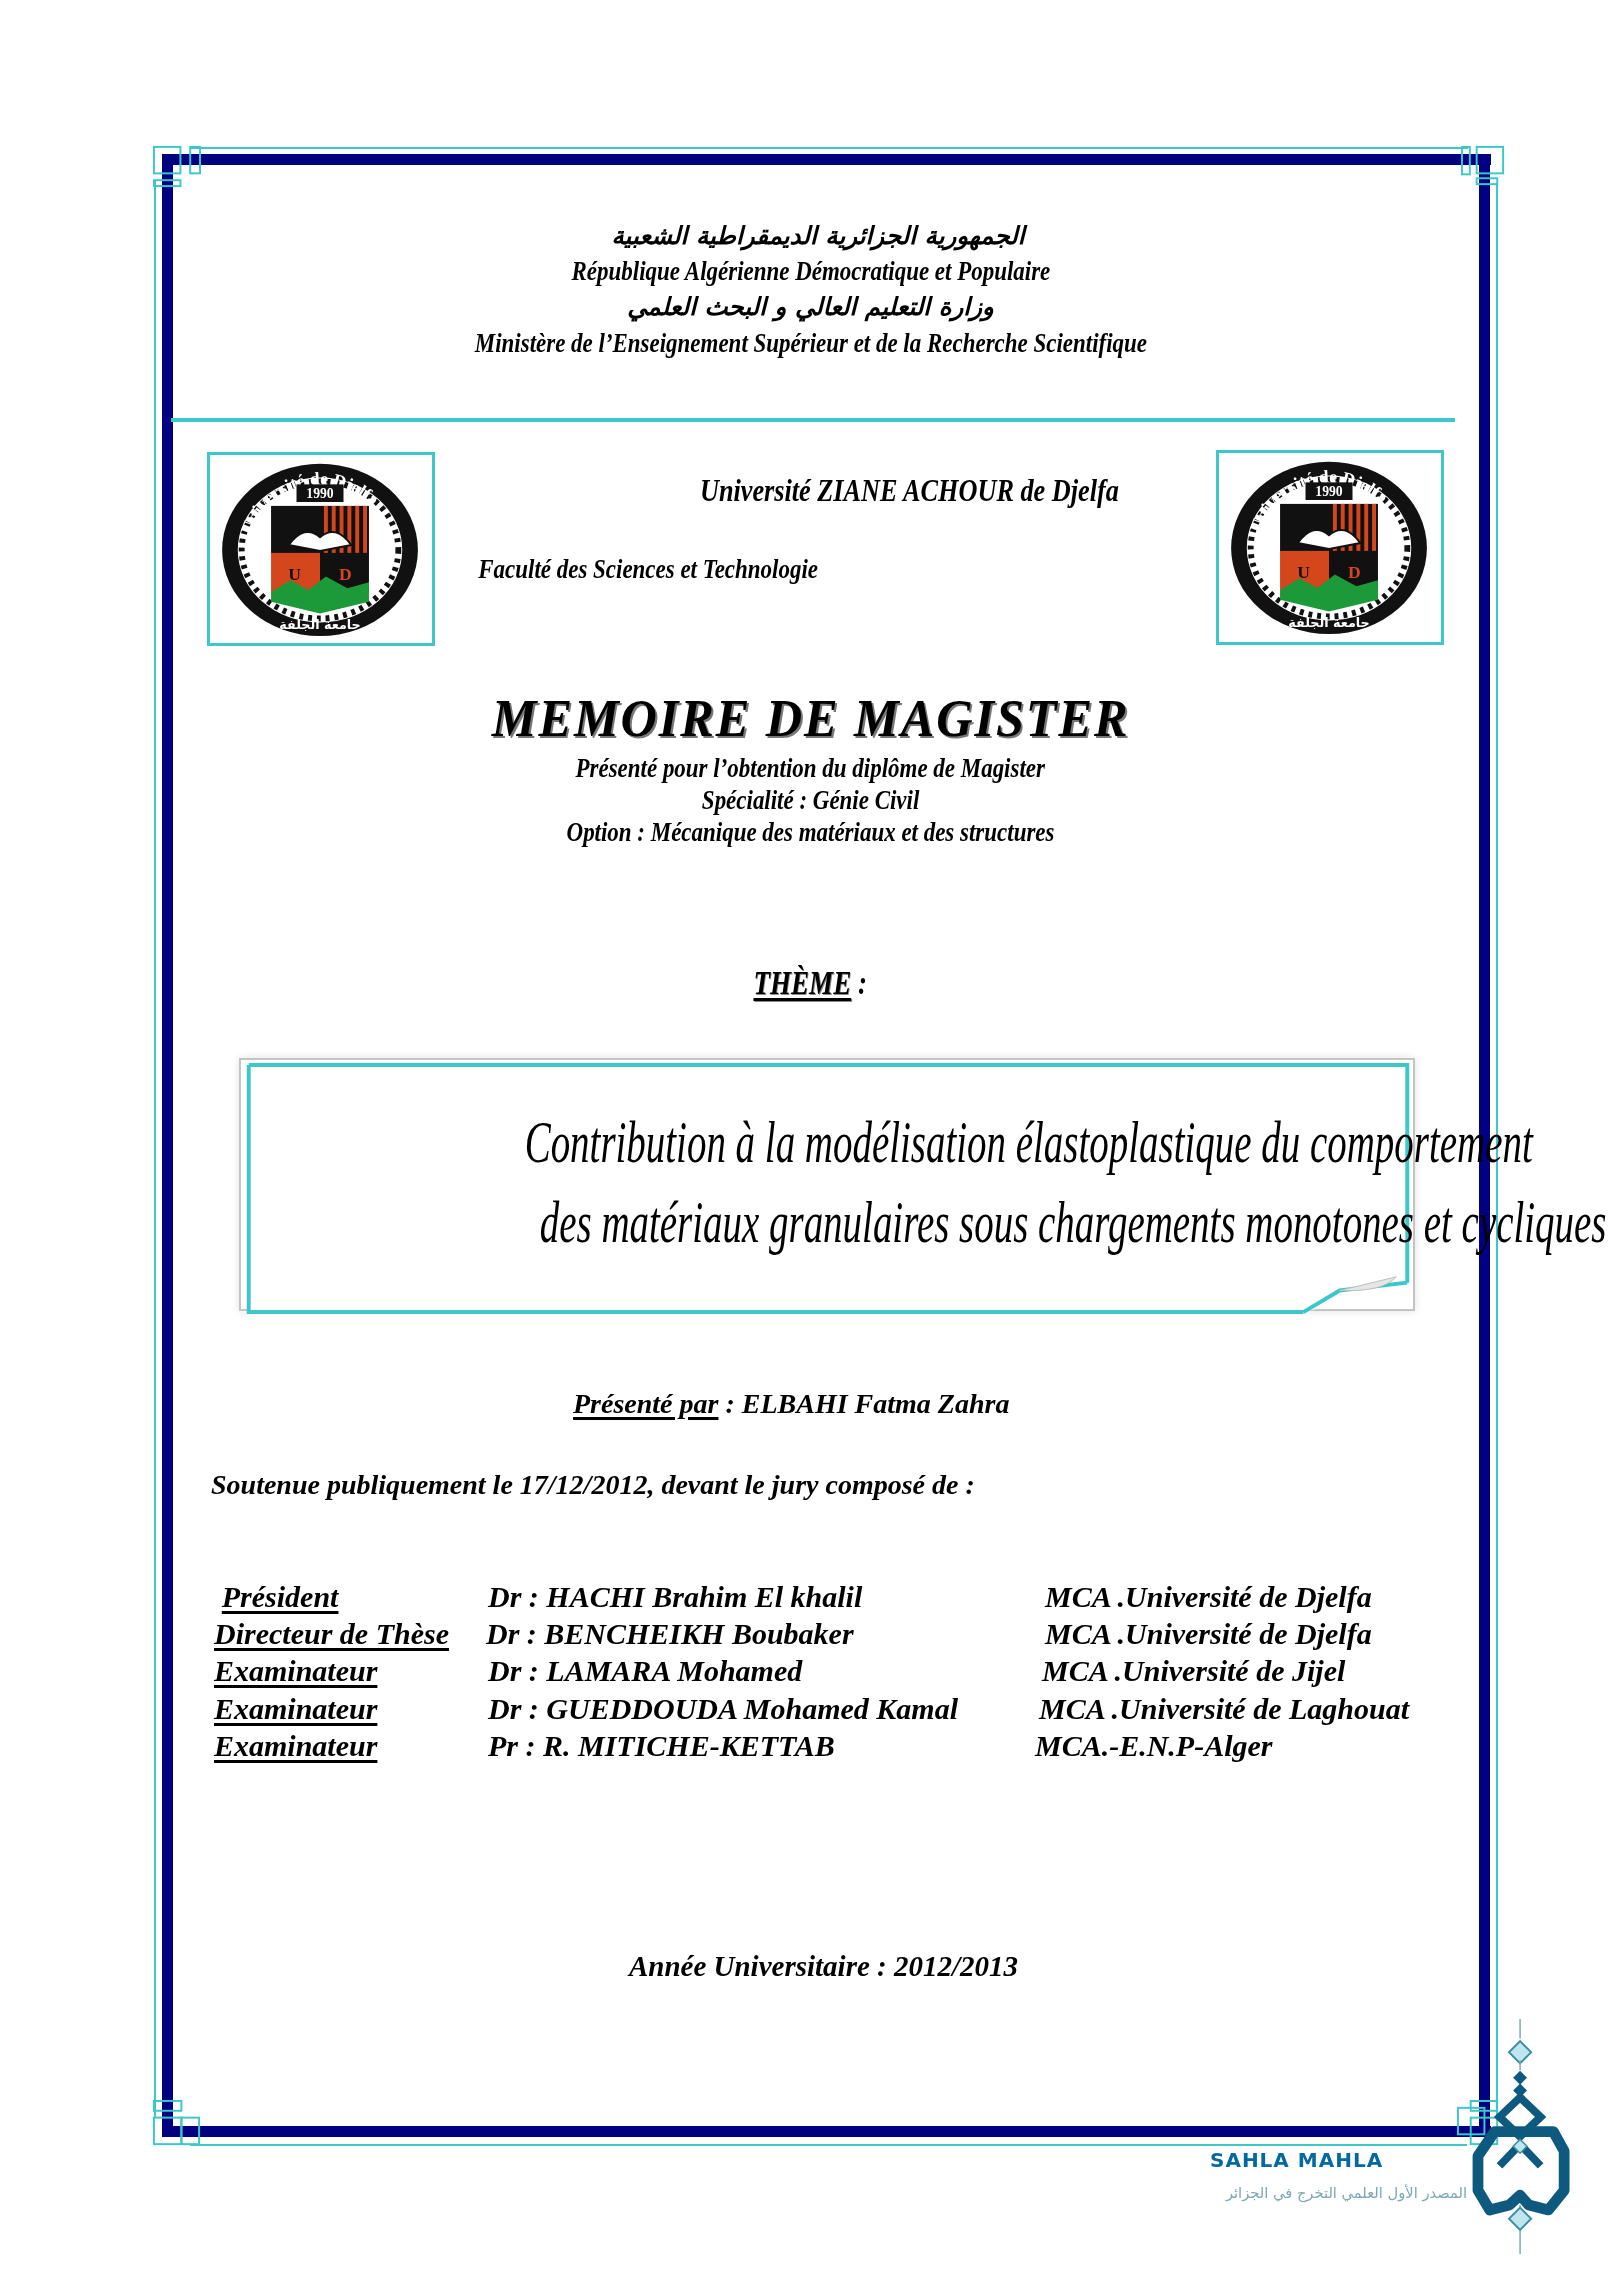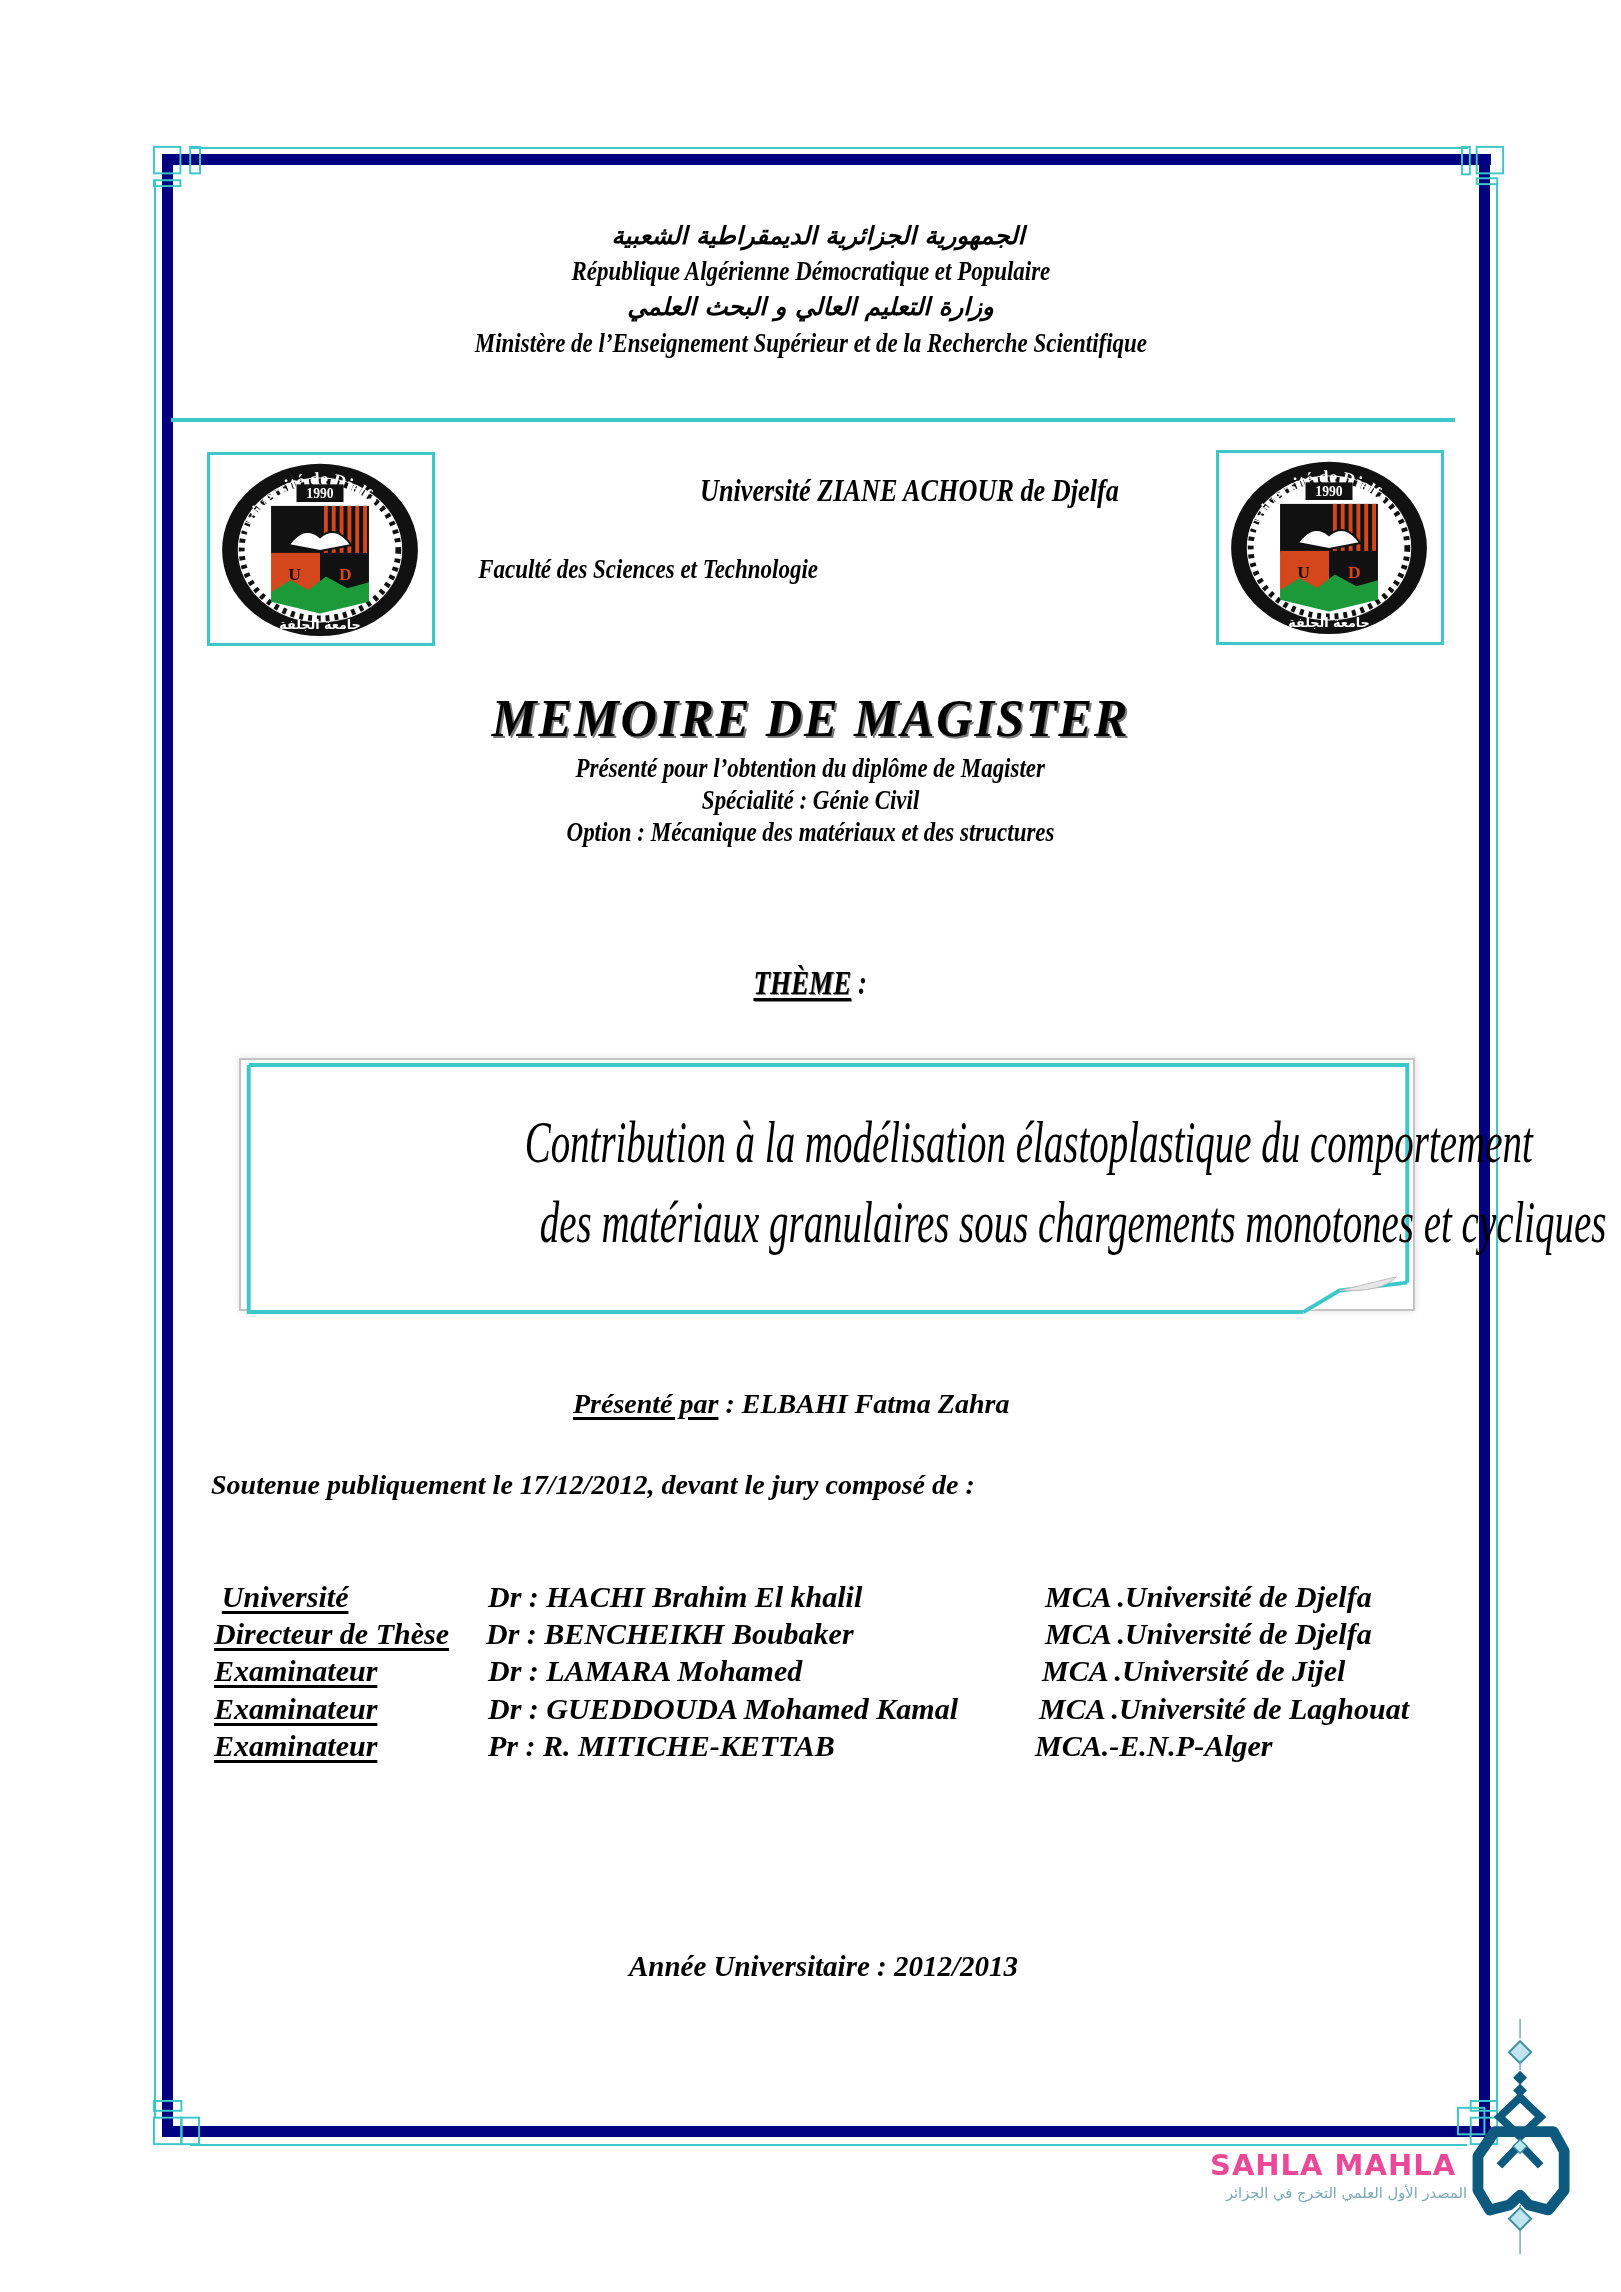--- a/index.html
+++ b/index.html
@@ -167,21 +167,21 @@
 <div class="abs bi" style="left:573px; top:1388px; font-size:28px; white-space:nowrap;">
   <span class="ul">Présenté par</span><span> : </span><span>ELBAHI Fatma Zahra</span>
 </div>
 
 <div class="abs bi" style="left:211px; top:1469px; font-size:28px; white-space:nowrap;">
   <span>Soutenue publiquement le 17/12/2012, devant le jury composé de :</span>
 </div>
 
 <div>
   <div class="jury-row bi" style="top:1580px;">
-    <span class="jury-role ul" style="left:7.8px;">Université</span>
+    <span class="jury-role ul" style="left:7.8px;">Président</span>
     <span class="jury-name">Dr : HACHI Brahim El khalil</span>
     <span class="jury-aff" style="left:831px;">MCA .Université de Djelfa</span>
   </div>
   <div class="jury-row bi" style="top:1617px;">
     <span class="jury-role ul">Directeur de Thèse</span>
     <span class="jury-name" style="left:272px;">Dr : BENCHEIKH Boubaker</span>
     <span class="jury-aff" style="left:831px;">MCA .Université de Djelfa</span>
   </div>
   <div class="jury-row bi" style="top:1654px;">
     <span class="jury-role ul">Examinateur</span>
@@ -198,21 +198,21 @@
     <span class="jury-name">Pr : R. MITICHE-KETTAB</span>
     <span class="jury-aff" style="left:821px;">MCA.-E.N.P-Alger</span>
   </div>
 </div>
 
 <div class="abs bi" style="left:549px; width:549px; text-align:center; top:1950px; font-size:29px;">
   <span>Année Universitaire : 2012/2013</span>
 </div>
 
 <div>
-  <div class="abs" style="left:1210px; top:2148px; font-family:'DejaVu Sans', sans-serif; font-weight:bold; font-size:29px; color:#ec4899; letter-spacing:1px;">SAHLA MAHLA</div>
+  <div class="abs" style="left:1210px; top:2148px; font-family:'DejaVu Sans', sans-serif; font-weight:bold; font-size:20px; color:#0369a1; letter-spacing:1px;">SAHLA MAHLA</div>
   <div class="abs" style="left:1210px; top:2184px; width:257px; text-align:right; direction:rtl; font-family:'DejaVu Sans', sans-serif; font-size:14.7px; color:#7aa8b4;">المصدر الأول العلمي التخرج في الجزائر</div>
   <svg class="abs" style="left:1470px; top:2019px;" width="108" height="235" viewBox="0 0 110 240">
     <line x1="51" y1="0" x2="51" y2="20" stroke="#7aa8b4" stroke-width="1.5"></line>
     <rect x="43" y="26" width="16" height="16" transform="rotate(45 51 34)" fill="#bfe6ee" stroke="#3a8fa0" stroke-width="2"></rect>
     <line x1="51" y1="42" x2="51" y2="52" stroke="#7aa8b4" stroke-width="1.5"></line>
     <rect x="46" y="55" width="10" height="10" transform="rotate(45 51 60)" fill="#0e5a7e"></rect>
     <rect x="46" y="68" width="10" height="10" transform="rotate(45 51 73)" fill="#0e5a7e"></rect>
     <path d="M51,80 L72,100 L51,120 L30,100 Z" fill="none" stroke="#0e5a7e" stroke-width="8"></path>
     <path d="M25,115 L85,115 L96,135 L96,175 L80,195 L60,190 L51,180 L40,190 L20,195 L8,175 L8,140 Z" fill="none" stroke="#0e5a7e" stroke-width="11" stroke-linejoin="round"></path>
     <path d="M30,150 L51,128 L72,150" fill="none" stroke="#0e5a7e" stroke-width="8"></path>

